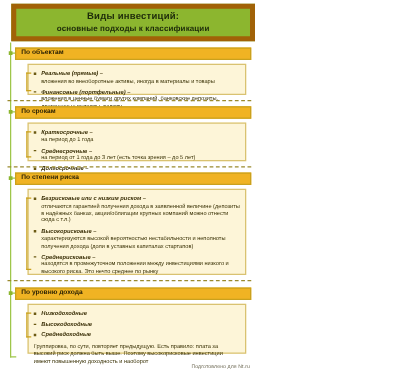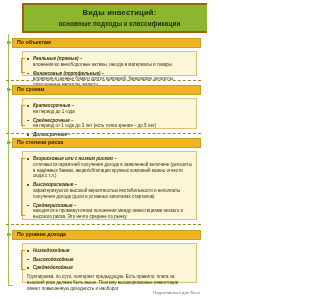--- a/index.html
+++ b/index.html
@@ -15,25 +15,25 @@
     position:absolute;
     left:0;top:0;
     width:207px;height:300px;
     background:#ffffff;
     box-sizing:border-box;
   }
 
   
   .header{
     position:absolute;
-    left:22px;top:3px;
+    left:9px;top:3px;
     width:195px;
     height:30px;
     background:#8cb62f;
-    border:2px solid #a16207;
+    border:4px solid #a16207;
     box-sizing:border-box;
     display:flex;
     flex-direction:column;
     align-items:center;
     justify-content:center;
     gap:4px;
   }
   .header .t1{
     font-size:7.6px;
     font-weight:bold;

